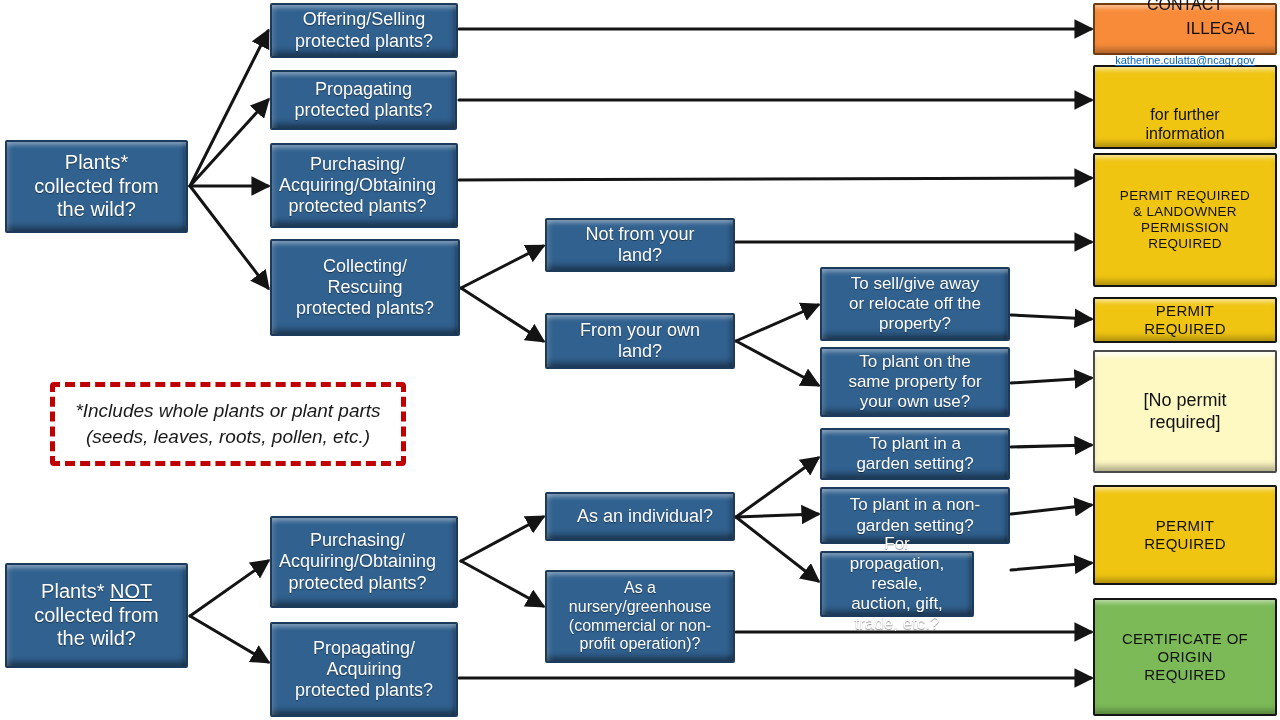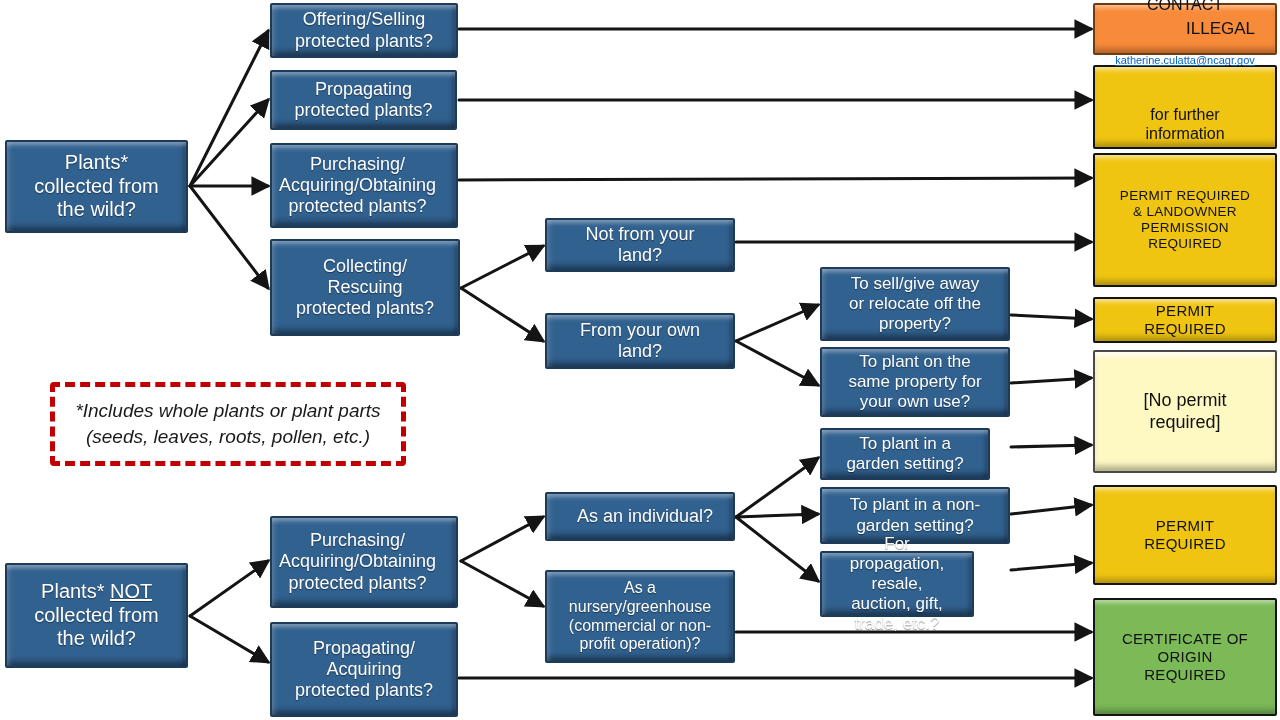--- a/index.html
+++ b/index.html
@@ -137,21 +137,21 @@
   <div class="box blue f16" style="left:545px;top:570px;width:190px;height:93px;">
     <span>As a nursery/greenhouse (commercial or non-profit operation)?</span>
   </div>
 
   <div class="box blue f17" style="left:820px;top:267px;width:190px;height:74px;">
     <span>To sell/give away or relocate off the property?</span>
   </div>
   <div class="box blue f17" style="left:820px;top:347px;width:190px;height:70px;">
     <span>To plant on the same property for your own use?</span>
   </div>
-  <div class="box blue f17" style="left:820px;top:428px;width:170px;height:52px;">
+  <div class="box blue f17" style="left:820px;top:428px;width:190px;height:52px;">
     <span>To plant in a garden setting?</span>
   </div>
   <div class="box blue f17" style="left:820px;top:487px;width:190px;height:57px;">
     <span>To plant in a non-garden setting?</span>
   </div>
   <div class="box blue f17" style="left:820px;top:551px;width:154px;height:66px;">
     <span>For propagation, resale, auction, gift, trade, etc.?</span>
   </div>
 
   <div class="box orange f17" style="left:1093px;top:3px;width:184px;height:52px;">

